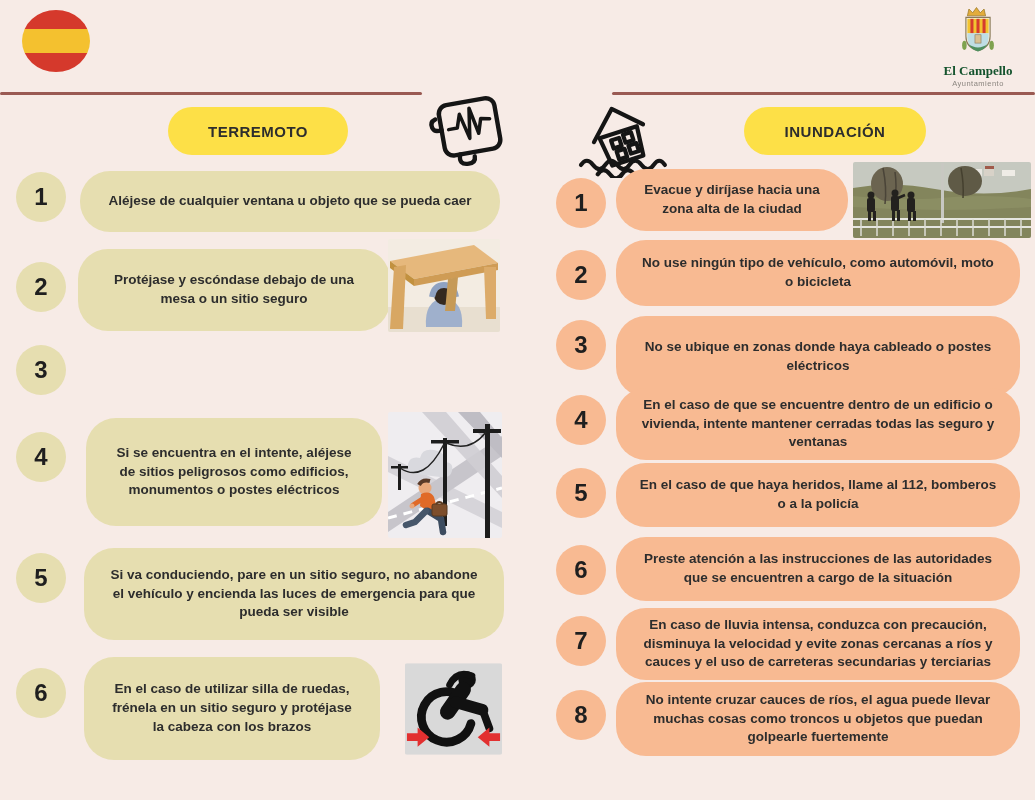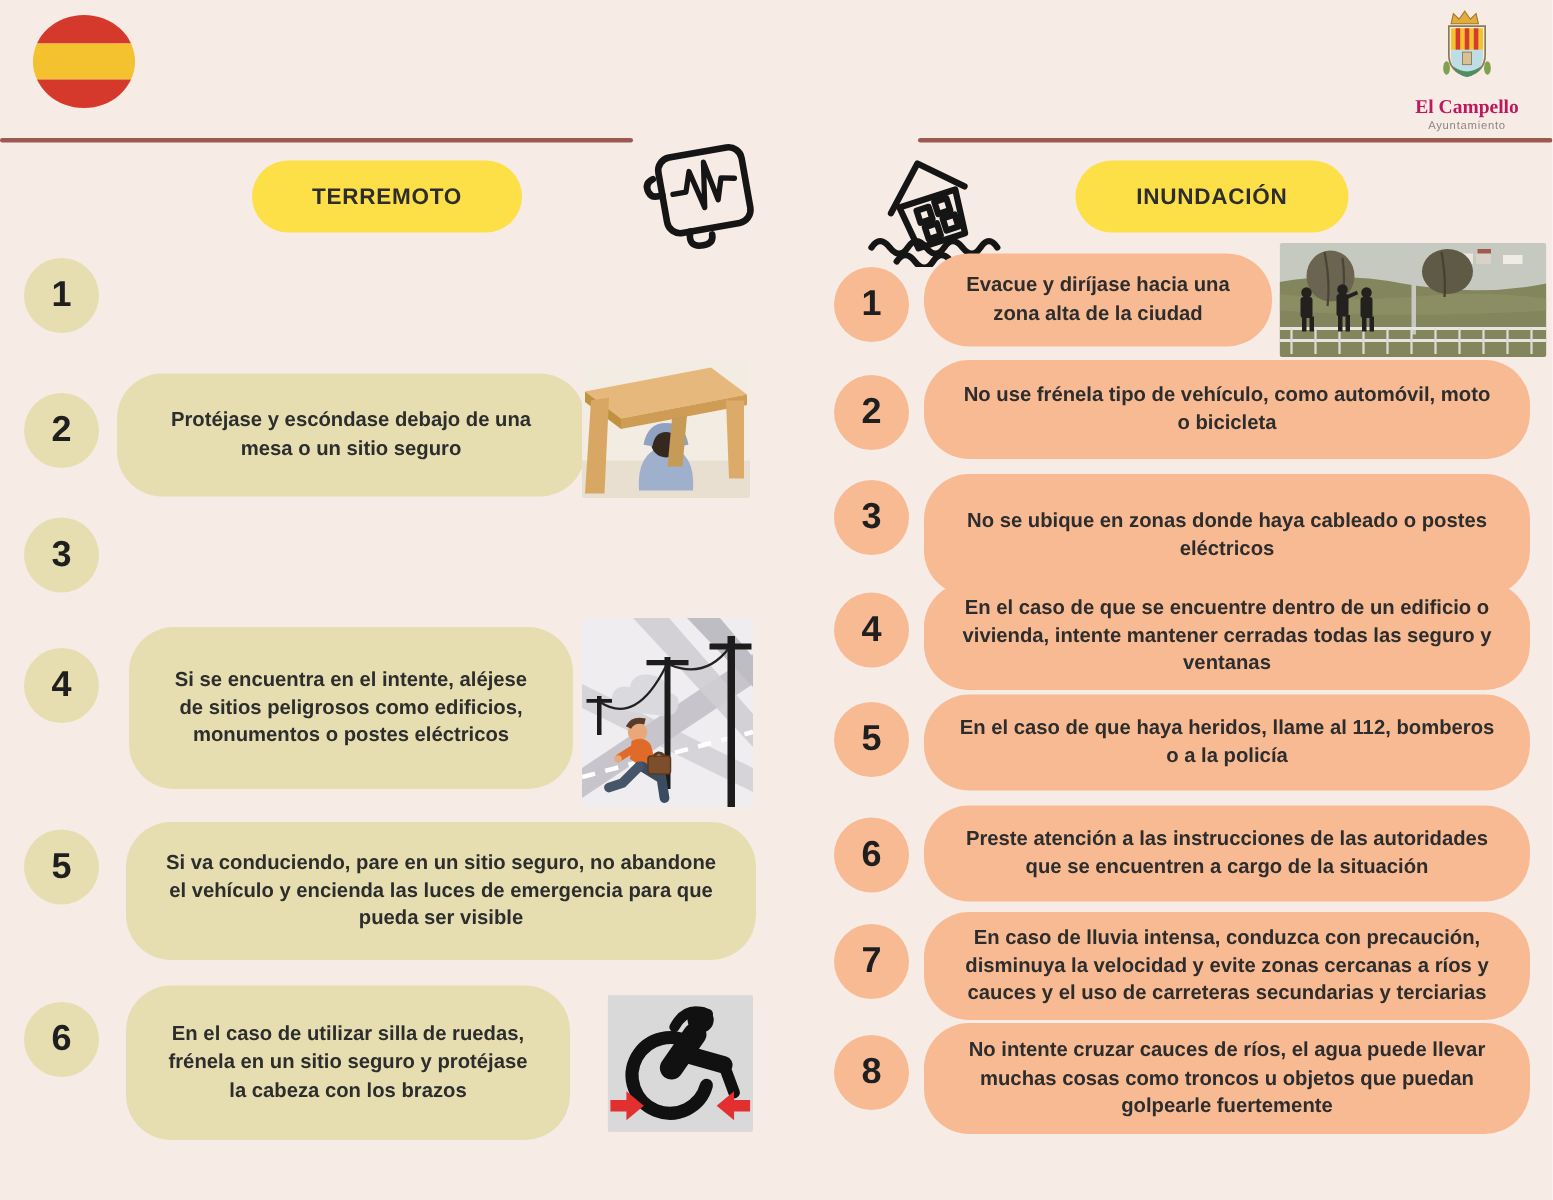--- a/index.html
+++ b/index.html
@@ -10,21 +10,21 @@
   
   .flag{position:absolute;left:22px;top:10px;width:68px;height:62px;border-radius:50%;overflow:hidden;}
   .flag .r{height:31%;background:#d5392c;}
   .flag .y{height:38%;background:#f4c12f;}
   .title{
     position:absolute;left:110px;right:120px;top:18px;text-align:center;
     font-family:"DejaVu Serif","Liberation Serif",serif;font-weight:bold;
     font-size:40px;letter-spacing:-1px;color:#141414;white-space:nowrap;
   }
   .logo{position:absolute;left:934px;top:6px;width:88px;text-align:center;}
-  .logo .name{font-family:"Liberation Serif",serif;font-weight:bold;font-size:13px;color:#be185d;margin-top:1px;}
+  .logo .name{font-family:"Liberation Serif",serif;font-weight:bold;font-size:13px;color:#14532d;margin-top:1px;}
   .logo .sub{font-size:7.5px;color:#8b857f;letter-spacing:.5px;}
   .divider{position:absolute;top:92px;height:3px;background:#9a5a53;border-radius:2px;}
   .div-left{left:0;width:422px;}
   .div-right{left:612px;width:423px;}
   
   .pill-header{
     position:absolute;background:#fde047;border-radius:26px;color:#2d2d2d;
     font-weight:bold;font-size:15px;letter-spacing:.5px;
     display:flex;align-items:center;justify-content:center;
   }
@@ -97,23 +97,24 @@
         <rect x="38" y="44" width="9" height="9"></rect>
         <rect x="52" y="42" width="9" height="9"></rect>
         <rect x="40" y="57" width="9" height="9"></rect>
         <rect x="54" y="55" width="9" height="9"></rect>
       </g>
       <path d="M6,74 q6,-9 13,0 t13,0 t13,0 t13,0 t13,0 t13,0 t12,0"></path>
       <path d="M24,84 q6,-9 13,0 t13,0 t13,0"></path>
     </g>
   </svg>
 
-  <div class="pill-header" style="left:717px;top:107px;width:182px;height:48px">INUNDACIÓN</div>
+  <div class="pill-header" style="left:744px;top:107px;width:182px;height:48px">INUNDACIÓN</div>
 
   <div class="num tan" style="left:16px;top:172px">1</div>
+  <div class="bubble tan" style="left:80px;top:171px;width:420px;height:61px">Aléjese de cualquier ventana u objeto que se pueda caer</div>
 
   <div class="num tan" style="left:16px;top:262px">2</div>
   <div class="bubble tan" style="left:78px;top:249px;width:312px;height:82px">Protéjase y escóndase debajo de una mesa o un sitio seguro</div>
   <div class="figure" style="left:388px;top:239px;width:112px;height:93px">
     <svg viewBox="0 0 112 93" width="112" height="93">
       <rect width="112" height="93" fill="#f3ece2"></rect>
       <rect y="68" width="112" height="25" fill="#e8dfd0"></rect>
       <path d="M38,88 q-2,-26 18,-30 q20,4 18,30 Z" fill="#9fb0cc"></path>
       <circle cx="56" cy="56" r="10" fill="#35291f"></circle>
       <path d="M44,58 q2,-12 12,-12 q10,0 12,12" fill="none" stroke="#8fa2c2" stroke-width="6"></path>
@@ -227,21 +228,21 @@
           <rect x="44" y="48" width="3" height="11"></rect>
         <circle cx="58" cy="33" r="3.5"></circle>
           <rect x="54" y="36" width="8" height="14" rx="2"></rect>
         <rect x="55" y="49" width="3" height="10"></rect>
           <rect x="60" y="49" width="3" height="10"></rect>
       </g>
     </svg>
   </div>
 
   <div class="num peach" style="left:556px;top:250px">2</div>
-  <div class="bubble peach" style="left:616px;top:240px;width:404px;height:66px">No use frénela tipo de vehículo, como automóvil, moto o bicicleta</div>
+  <div class="bubble peach" style="left:616px;top:240px;width:404px;height:66px">No use ningún tipo de vehículo, como automóvil, moto o bicicleta</div>
 
   <div class="num peach" style="left:556px;top:320px">3</div>
   <div class="bubble peach" style="left:616px;top:316px;width:404px;height:81px">No se ubique en zonas donde haya cableado o postes eléctricos</div>
 
   <div class="num peach" style="left:556px;top:395px">4</div>
   <div class="bubble peach" style="left:616px;top:388px;width:404px;height:72px">En el caso de que se encuentre dentro de un edificio o vivienda, intente mantener cerradas todas las seguro y ventanas</div>
 
   <div class="num peach" style="left:556px;top:468px">5</div>
   <div class="bubble peach" style="left:616px;top:463px;width:404px;height:64px">En el caso de que haya heridos, llame al 112, bomberos o a la policía</div>
 

